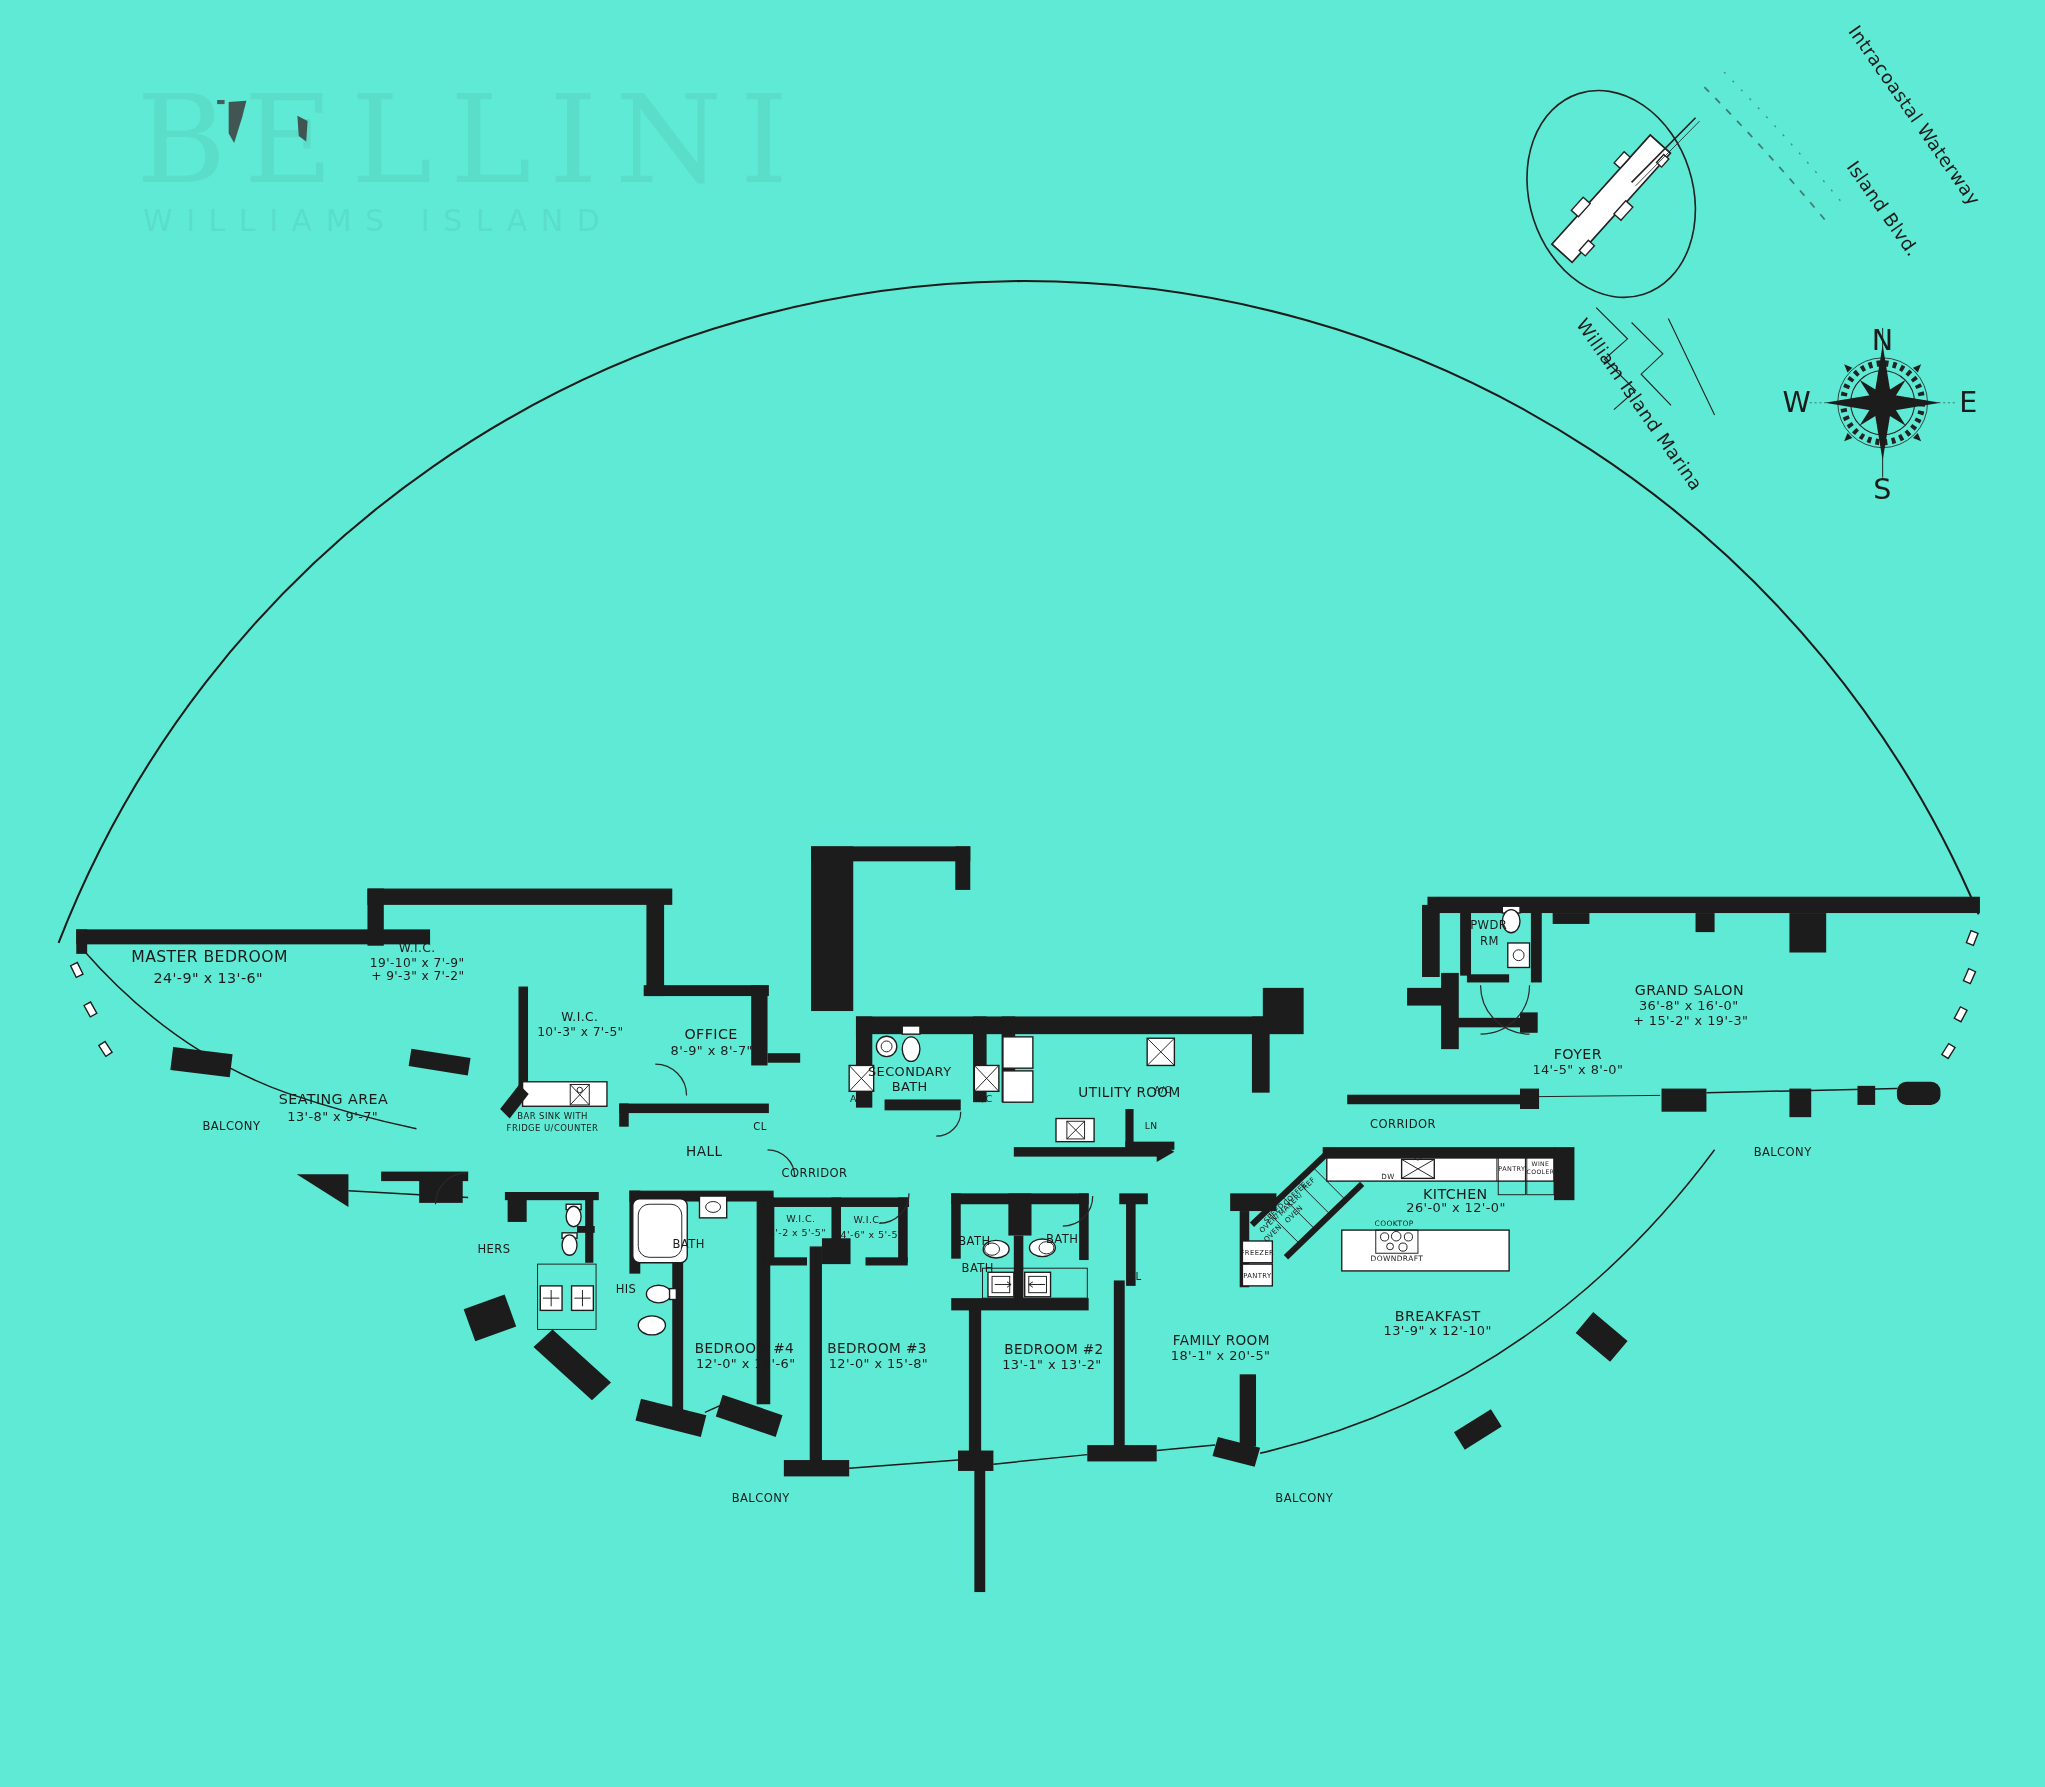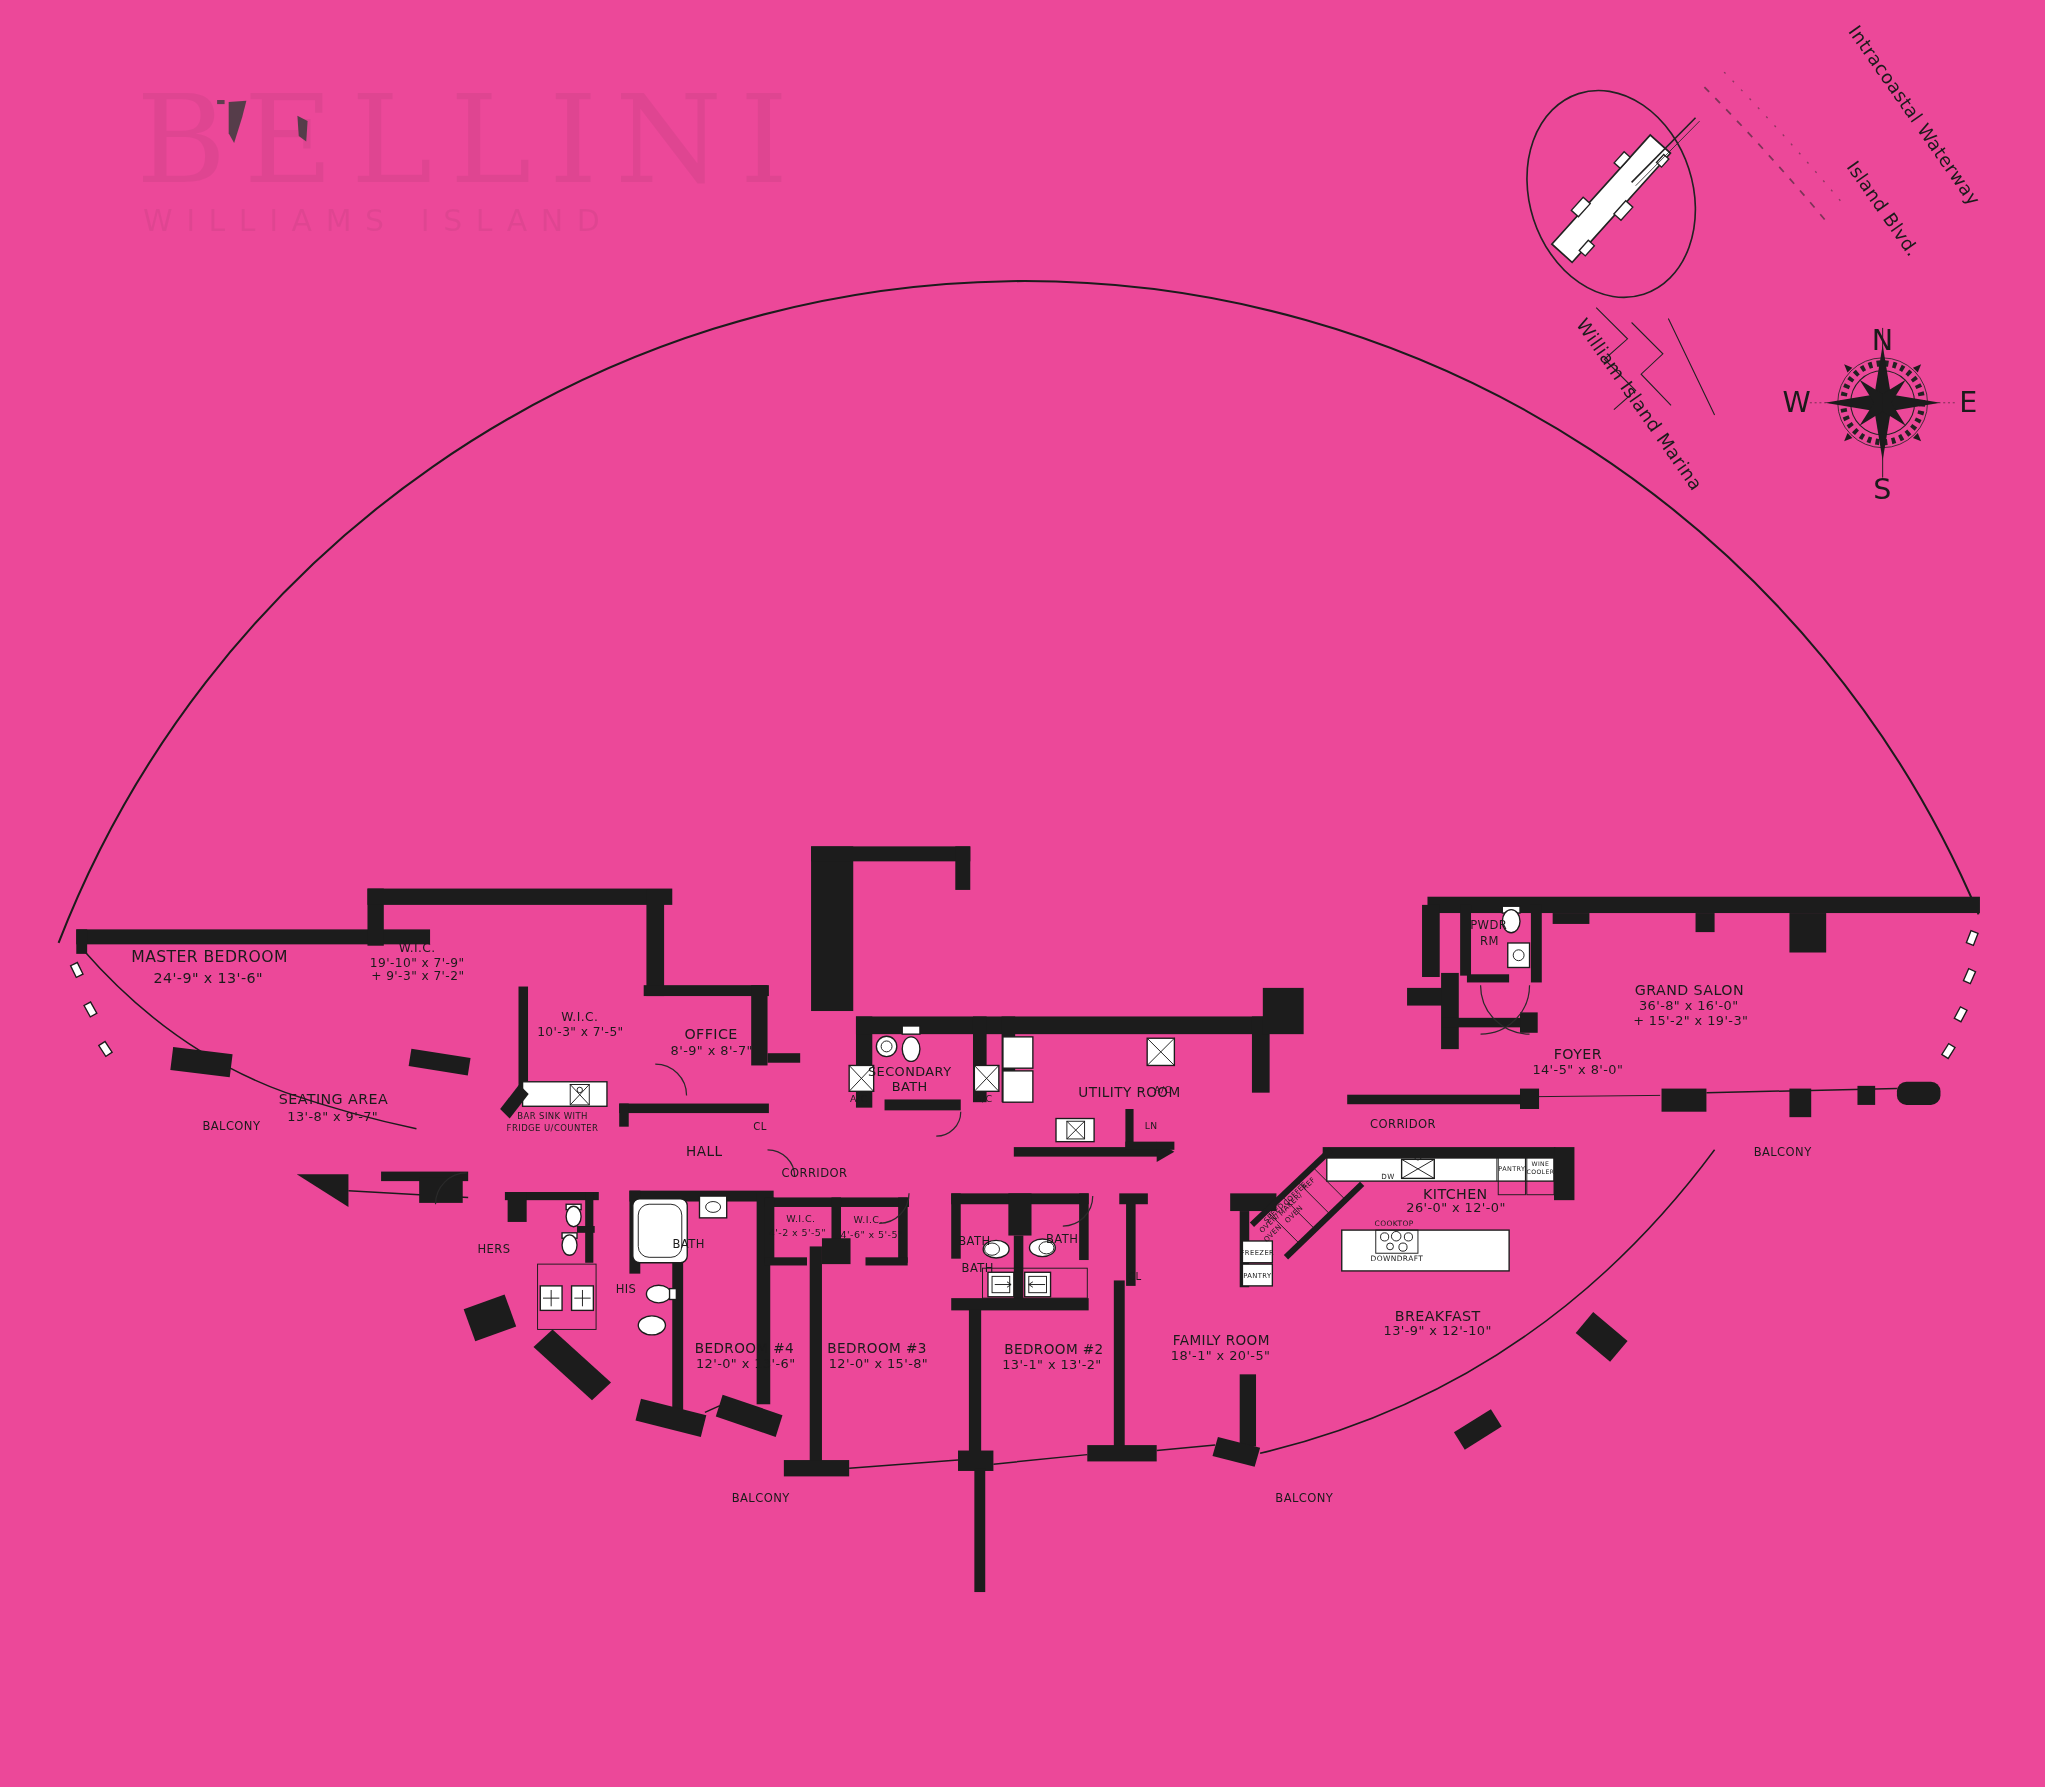--- a/index.html
+++ b/index.html
@@ -1,16 +1,16 @@
 <!DOCTYPE html>
 <html style="font-size:11px"><head>
 <meta charset="utf-8">
 <style>
   html,body{margin:0;padding:0;background:#fff;}
-  .page{position:relative;width:2046px;height:1788px;background:#ec4899;overflow:hidden;}
+  .page{position:relative;width:2046px;height:1788px;background:#5eead4;overflow:hidden;}
   svg{position:absolute;left:0;top:0;}
   text{font-family:"DejaVu Sans",sans-serif;fill:#1b1b1b;letter-spacing:.6px;}
   .c{text-anchor:middle;}
   .wall{fill:#1c1c1c;stroke:none;}
   .thin{stroke:#1c1c1c;stroke-width:2.2;fill:none;}
   .fix{stroke:#1c1c1c;stroke-width:2;fill:#ffffff;}
   .fx1{stroke:#1c1c1c;stroke-width:1.4;fill:none;}
   .arc{stroke:#2a2a2a;stroke-width:1.8;fill:none;}
   .site{stroke:#222;fill:none;}
   .ghost{opacity:0.055;}

